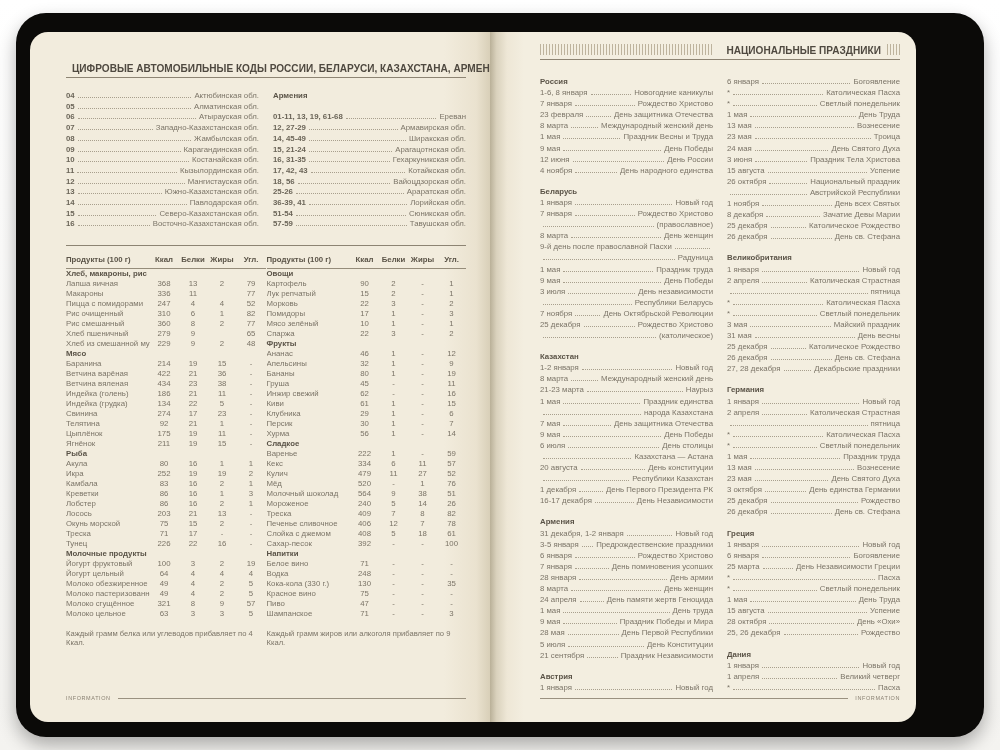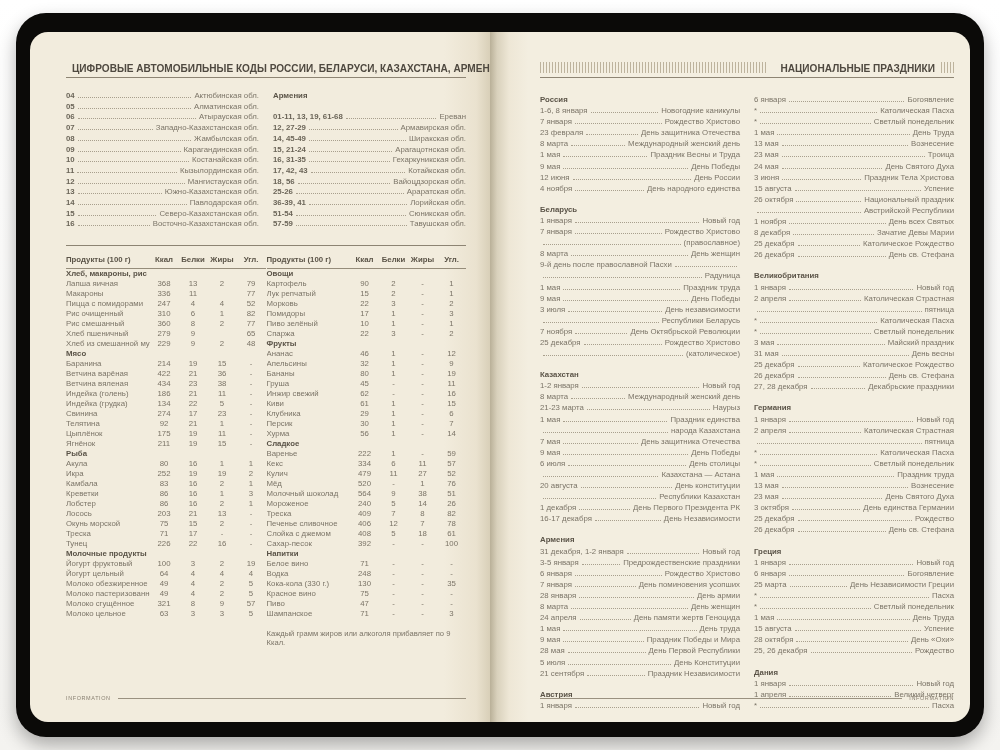--- a/index.html
+++ b/index.html
@@ -4,22 +4,22 @@
 <style>
   * { margin:0; padding:0; box-sizing:border-box; }
   html,body { width:1000px; height:750px; }
   body { font-family:"Liberation Sans", sans-serif; background:linear-gradient(180deg,#ffffff 0%,#f4f3f0 100%); position:relative; overflow:hidden; }
 
   .cover { position:absolute; left:16px; top:13px; width:968px; height:724px; background:#0b0a08; border-radius:30px; box-shadow:0 8px 18px rgba(0,0,0,0.30); }
 
   .page { position:absolute; top:19px; bottom:15px; overflow:hidden; }
   .page-left { left:14px; width:460px; border-radius:18px 0 0 18px;
     background:linear-gradient(90deg,#f2ecdd 0%,#f2ecdd 90%,#eae2cf 97%,#d8cfb8 100%); padding:29px 24px 0 36px; }
-  .page-right { left:474px; width:480px; border-radius:0 18px 18px 0;
-    background:linear-gradient(90deg,#b9b098 0%,#d9d1bc 1.5%,#eee7d6 4%,#f3eee0 8%,#f3eee0 100%); padding:29px 16px 0 50px; }
+  .page-right { left:474px; width:426px; border-radius:0 18px 18px 0;
+    background:linear-gradient(90deg,#b9b098 0%,#d9d1bc 1.5%,#eee7d6 4%,#f3eee0 8%,#f3eee0 100%); padding:11px 16px 0 50px; }
 
   .title-bar { display:flex; align-items:center; height:13px; }
   .hatch { height:11px; background:repeating-linear-gradient(90deg,#bdb39d 0 1px, rgba(0,0,0,0) 1px 3px); }
   .hatch.short { width:13px; }
   .hatch.long { flex:1; }
   .title-text { font-weight:bold; font-size:10.5px; color:#4f4940; margin:0 6px; white-space:nowrap; transform:scaleX(0.96); transform-origin:left center; }
   .page-right .title-text { transform-origin:right center; }
   .title-rule { border-bottom:1.5px solid #8d8473; margin-top:3px; }
 
   .codes-cols { display:flex; gap:14px; margin-top:13px; }
@@ -435,20 +435,21 @@
               </div>
               <div class="food-row">
                 <span class="food-label">Молоко цельное</span>
                 <span class="cell">63</span>
                 <span class="cell">3</span>
                 <span class="cell">3</span>
                 <span class="cell">5</span>
               </div>
             </div>
           </div>
+        <div class="footnote">Каждый грамм белка или углеводов прибавляет по 4 Ккал.</div>
       </div>
       <div class="food-col">
         <div class="tbl-head">
           <span class="food-label">Продукты (100 г)</span>
           <span class="cell">Ккал</span>
           <span class="cell">Белки</span>
           <span class="cell">Жиры</span>
           <span class="cell">Угл.</span>
         </div>
         <div>
@@ -476,21 +477,21 @@
                 <span class="cell">2</span>
               </div>
               <div class="food-row">
                 <span class="food-label">Помидоры</span>
                 <span class="cell">17</span>
                 <span class="cell">1</span>
                 <span class="cell">-</span>
                 <span class="cell">3</span>
               </div>
               <div class="food-row">
-                <span class="food-label">Пиво зелёный</span>
+                <span class="food-label">Мясо зелёный</span>
                 <span class="cell">10</span>
                 <span class="cell">1</span>
                 <span class="cell">-</span>
                 <span class="cell">1</span>
               </div>
               <div class="food-row">
                 <span class="food-label">Спаржа</span>
                 <span class="cell">22</span>
                 <span class="cell">3</span>
                 <span class="cell">-</span>

